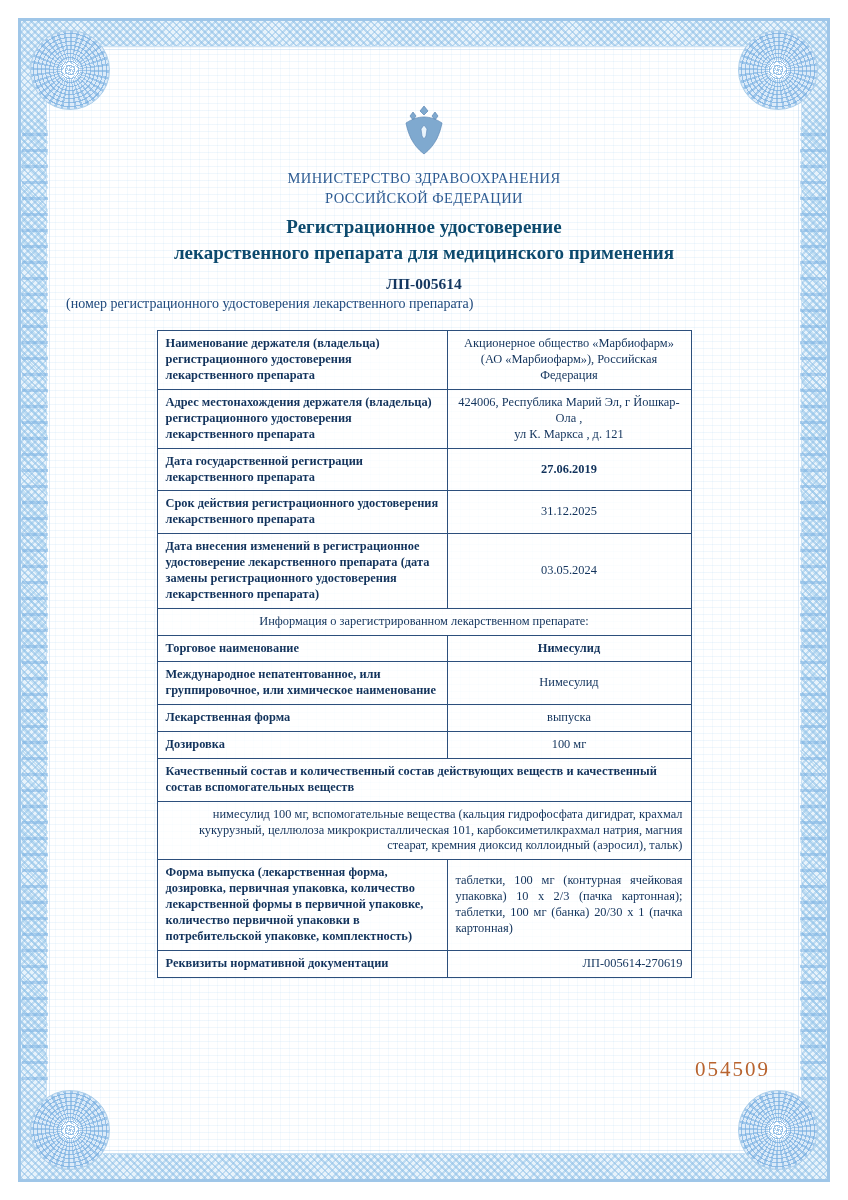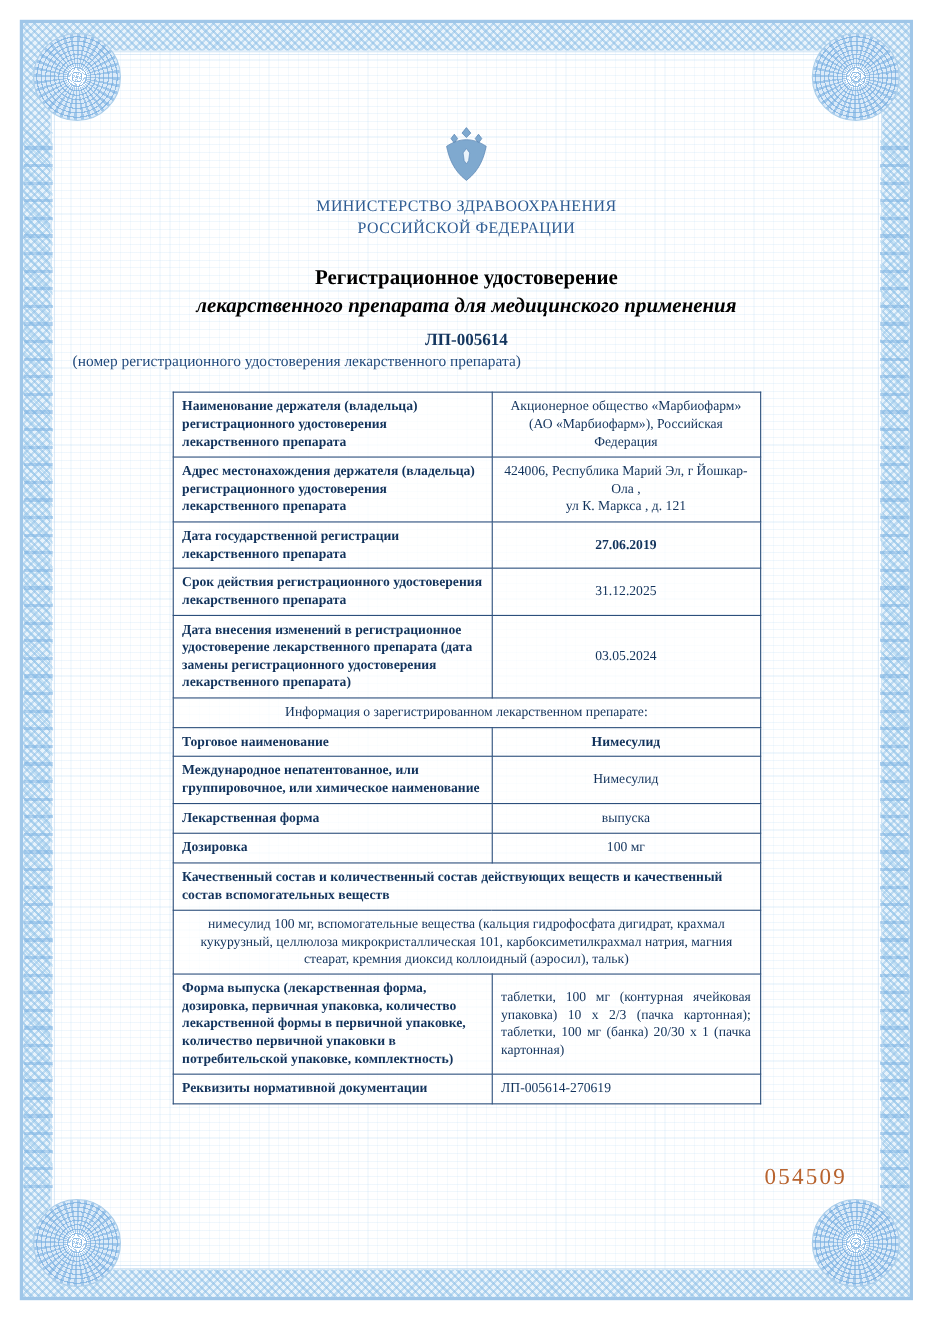--- a/index.html
+++ b/index.html
@@ -81,21 +81,21 @@
   .side-orn.left  { left: 22px; }
   .side-orn.right { right: 22px; }
 
   
   .content {
     position: absolute;
     left: 56px; top: 56px;
     width: 736px;
     height: 1088px;
     box-sizing: border-box;
-    padding: 11px 10px;
+    padding: 1px 10px;
   }
 
   .emblem {
     margin: 46px auto 8px auto;
     width: 54px; height: 58px;
     display: block;
   }
 
   .ministry {
     text-align: center;
@@ -103,25 +103,25 @@
     letter-spacing: .4px;
     line-height: 1.35;
     color: #2e5c93;
     margin-top: 4px;
   }
 
   .doc-title {
     text-align: center;
     font-weight: bold;
     font-size: 19px;
-    color: #000000;
-    margin-top: 22px;
+    color: #0c4a6e;
+    margin-top: 6px;
     line-height: 1.35;
   }
-  .doc-title .l2 { display: block; font-style: italic; }
+  .doc-title .l2 { display: block; }
 
   .doc-number {
     text-align: center;
     font-weight: bold;
     font-size: 15.5px;
     color: #14365f;
     margin-top: 10px;
   }
   .doc-number-caption {
     text-align: left;
@@ -152,34 +152,34 @@
   }
   td.value {
     text-align: center;
   }
   td.value.just {
     text-align: justify;
     text-align-last: justify;
     font-family: Liberation Serif, serif;
   }
   td.value.left {
-    text-align: left;
+    text-align: right;
     text-align-last: auto;
   }
   td.bold-val { font-weight: bold; }
   td.section {
     text-align: center;
     font-weight: normal;
   }
   td.full-bold {
     font-weight: bold;
   }
   td.para {
     font-weight: normal;
-    text-align: center;
+    text-align: right;
     line-height: 1.4;
   }
 
   .serial {
     position: absolute;
     right: 78px;
     bottom: 118px;
     font-size: 21px;
     letter-spacing: 2px;
     color: #b8632e;

